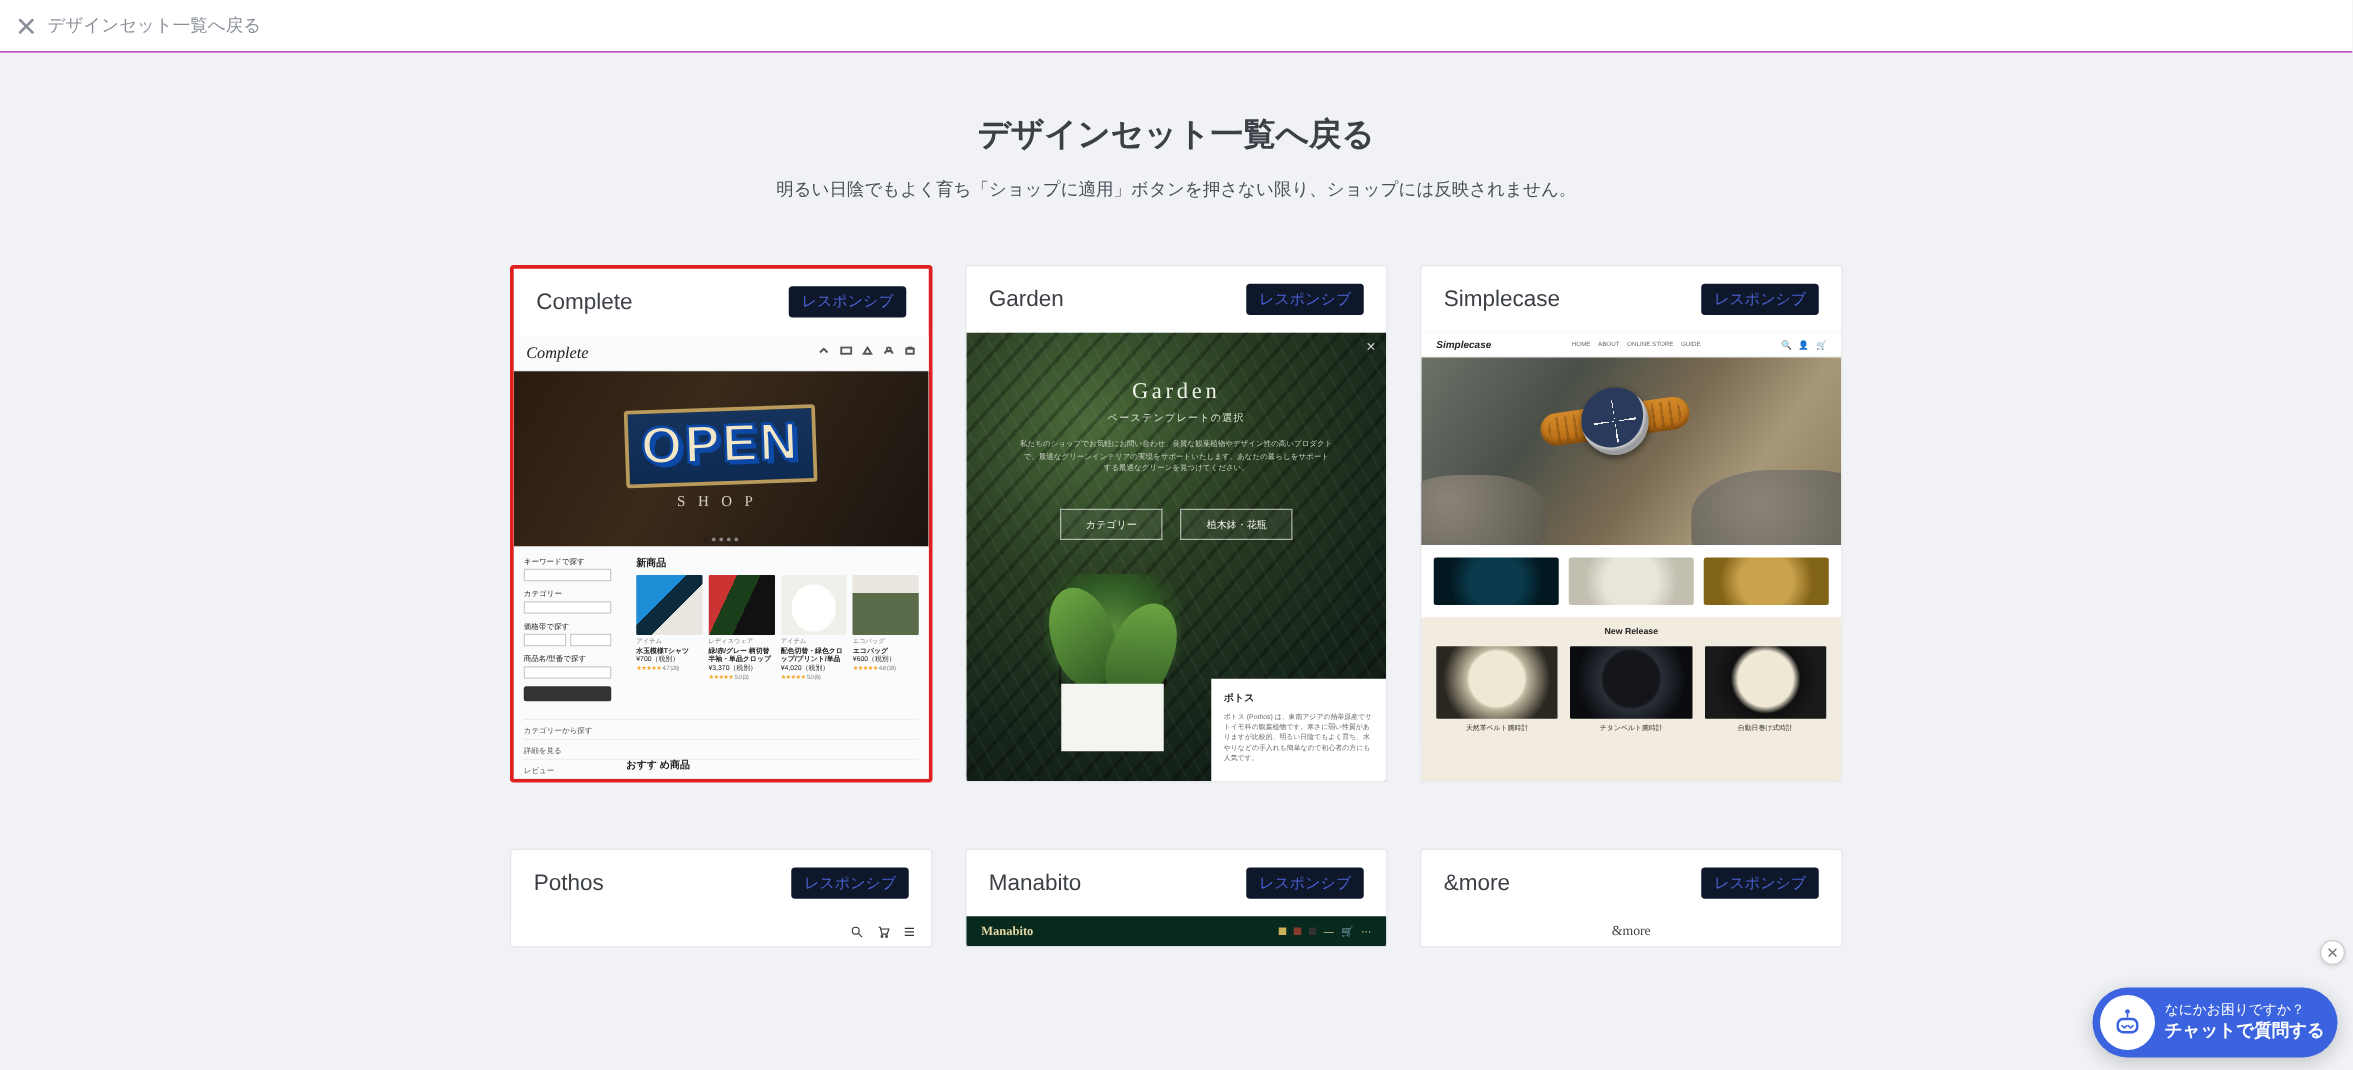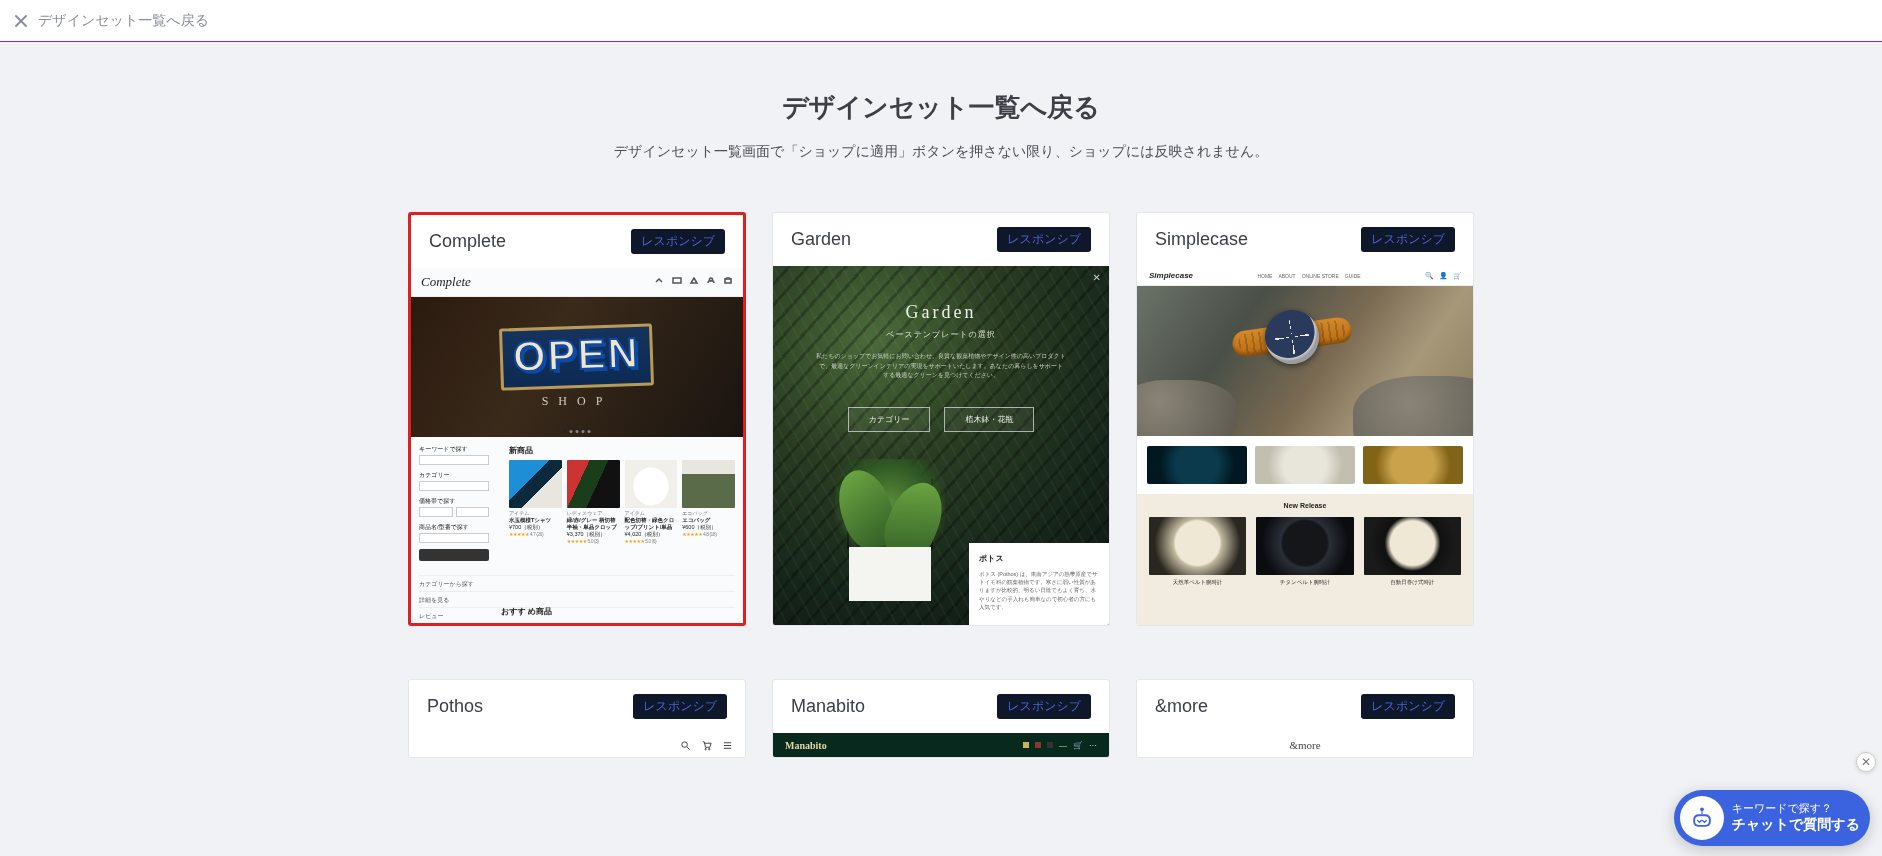--- a/index.html
+++ b/index.html
@@ -149,21 +149,21 @@
     <svg viewBox="0 0 14 14" fill="none" stroke-width="2" stroke-linecap="round">
         <line x1="2" y1="2" x2="12" y2="12"></line>
         <line x1="12" y1="2" x2="2" y2="12"></line>
       </svg>
     <span>デザインセット一覧へ戻る</span>
   </a>
 </div>
 
 <div class="page-head">
   <h1 class="page-title">デザインセット一覧へ戻る</h1>
-  <p class="page-sub">デザインセット一覧画面で「ショップに適用」ボタンを押さない限り、ショップには反映されません。</p>
+  <p class="page-sub">明るい日陰でもよく育ち「ショップに適用」ボタンを押さない限り、ショップには反映されません。</p>
 </div>
 
 <div class="grid-wrap">
   <div class="grid">
 
     <div class="card selected">
       <div class="card-head">
         <div class="card-title">Complete</div>
         <span class="badge">レスポンシブ</span>
       </div>
@@ -418,16 +418,16 @@
     <svg viewBox="0 0 48 48" fill="none">
       <circle cx="24" cy="10" r="3" fill="#3b63e0"></circle>
       <line x1="24" y1="13" x2="24" y2="18" stroke="#3b63e0" stroke-width="2"></line>
       <rect x="10" y="18" width="28" height="20" rx="8" fill="#3b63e0"></rect>
       <rect x="13" y="21" width="22" height="14" rx="6" fill="#fff"></rect>
       <path d="M17 28 l3 3 l3 -3" stroke="#3b63e0" stroke-width="2" fill="none" stroke-linecap="round"></path>
       <path d="M25 28 l3 3 l3 -3" stroke="#3b63e0" stroke-width="2" fill="none" stroke-linecap="round"></path>
     </svg>
   </div>
   <div class="txt">
-    <span class="l1">キーワードで探す？</span>
+    <span class="l1">なにかお困りですか？</span>
     <span class="l2">チャットで質問する</span>
   </div>
 </div>
 
 </body></html>

